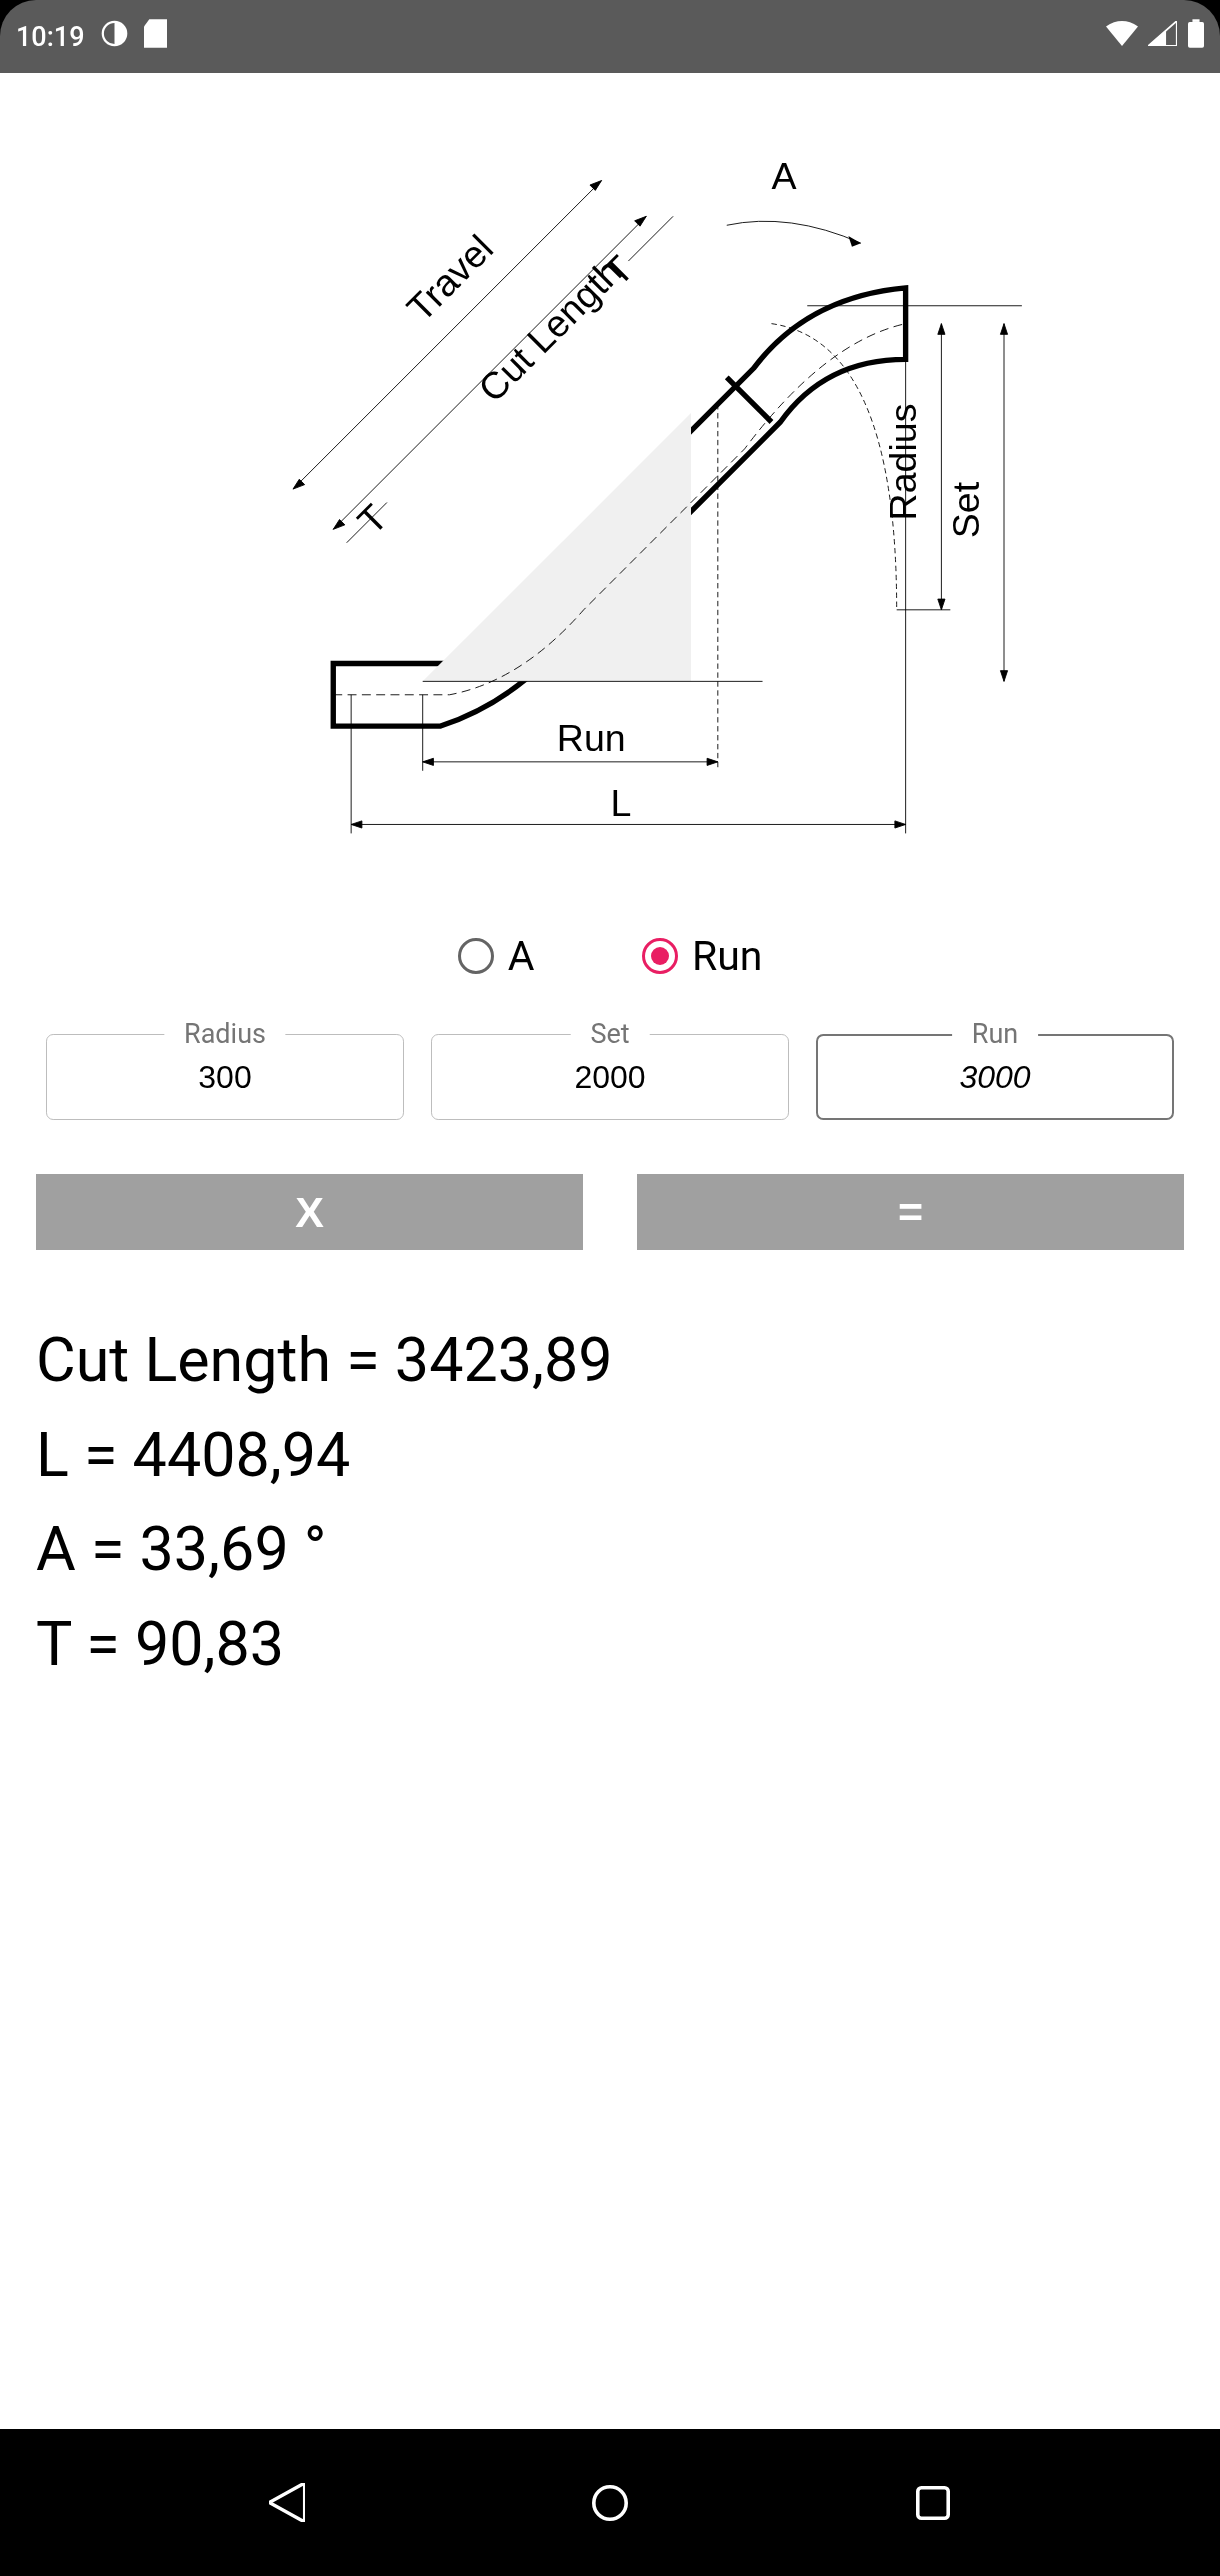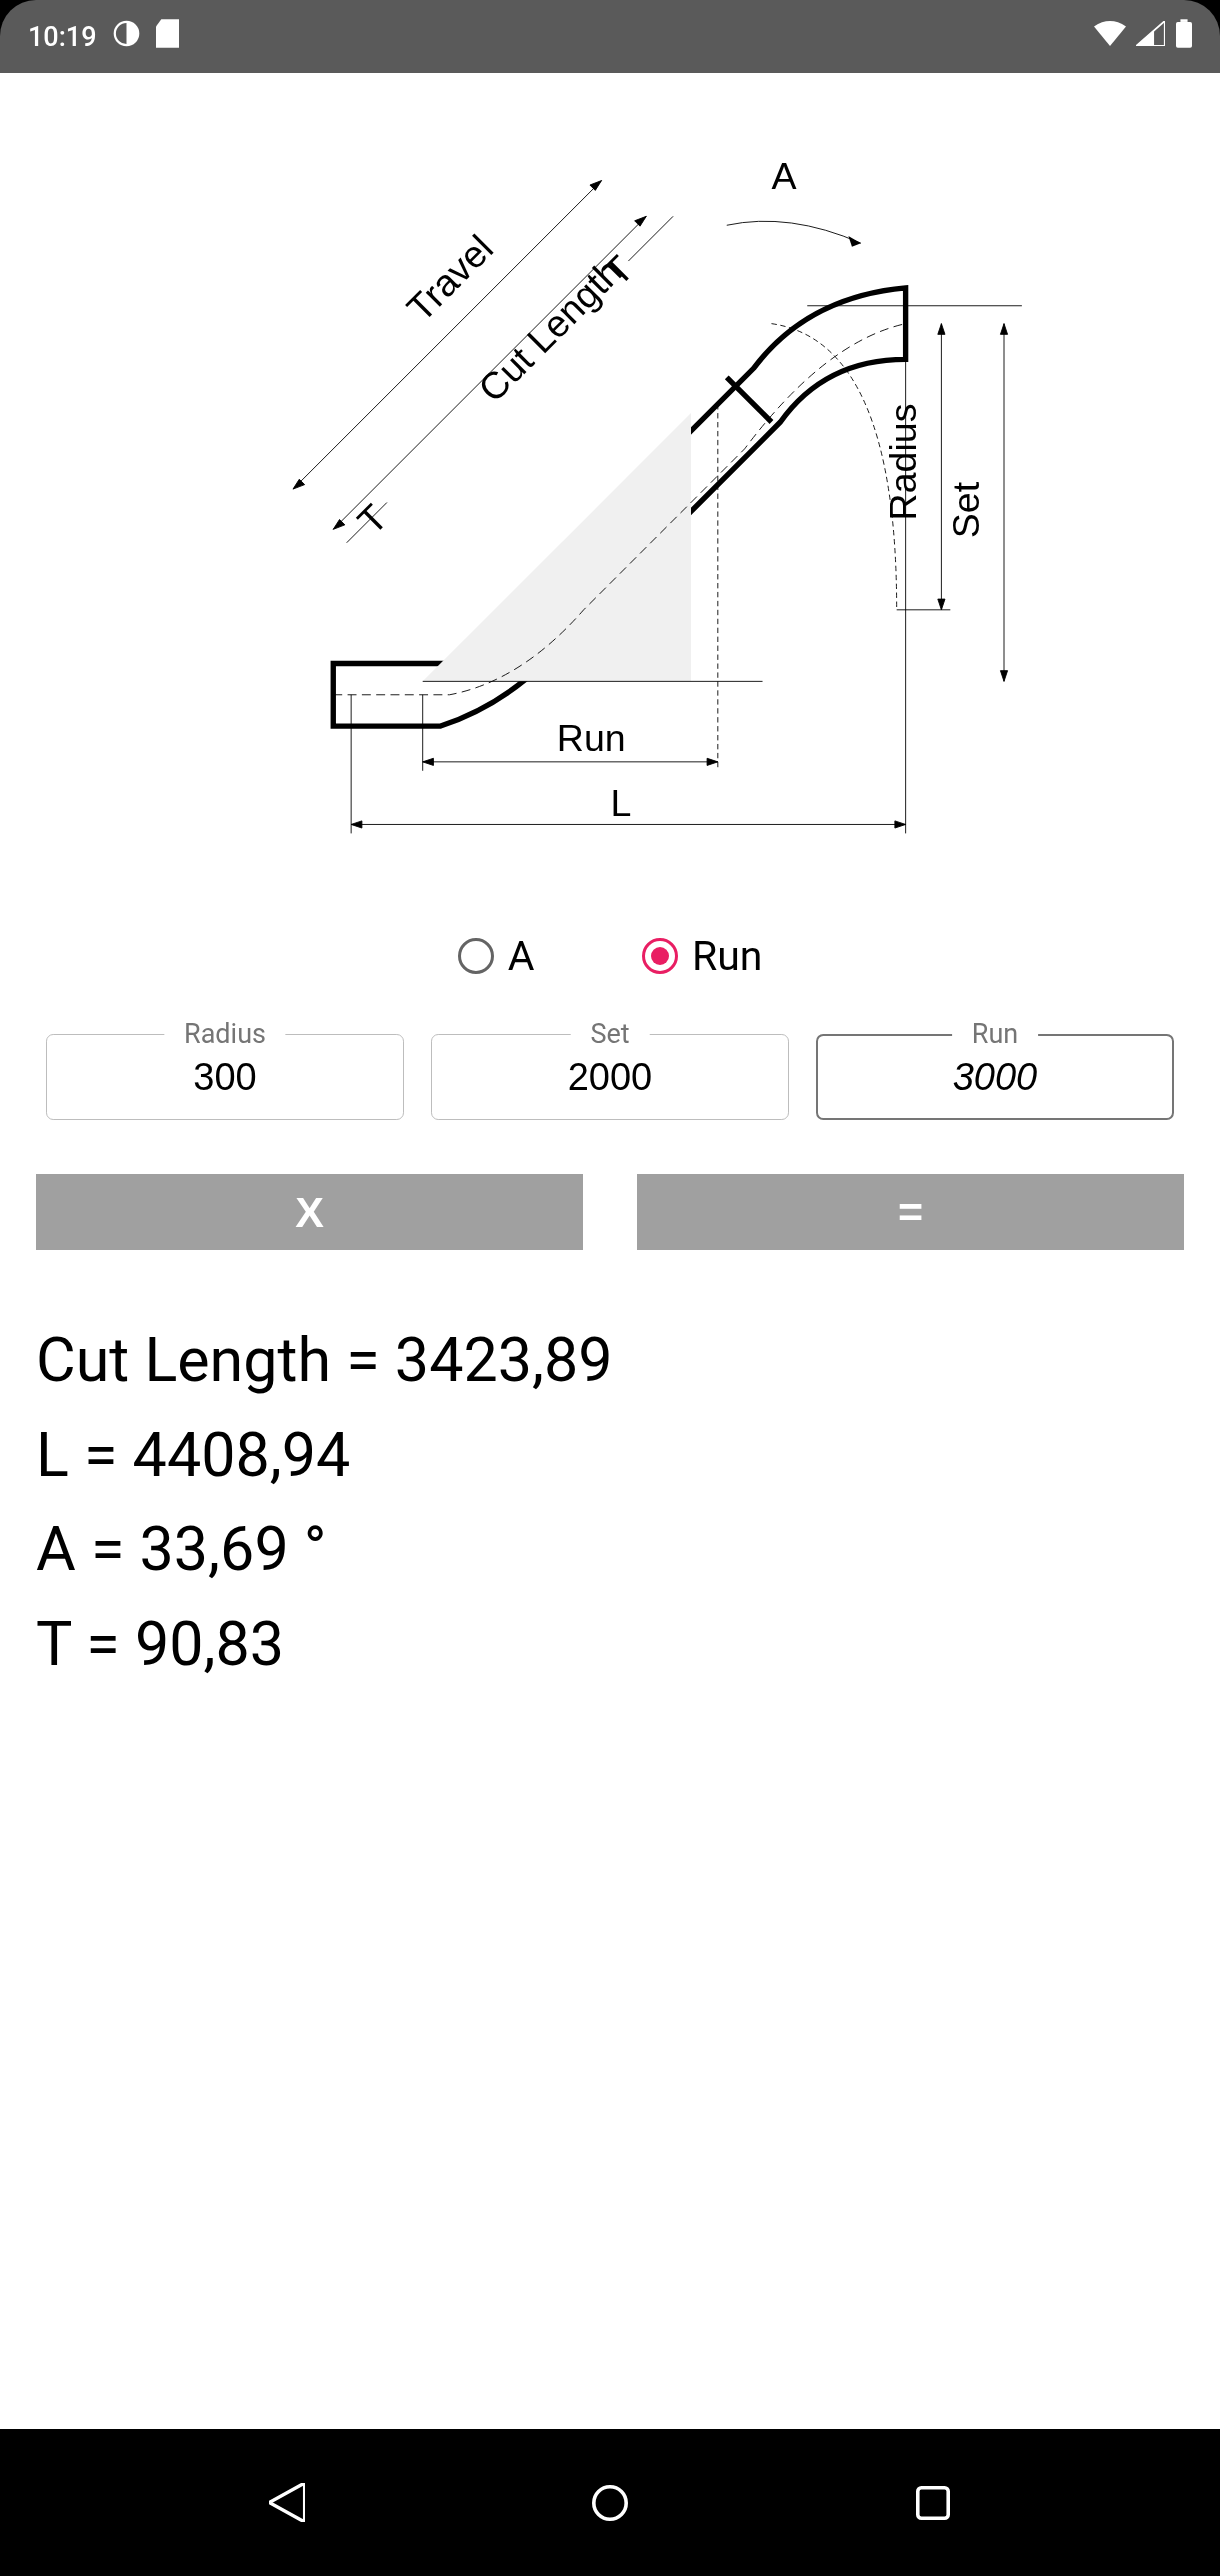--- a/index.html
+++ b/index.html
@@ -1,33 +1,33 @@
 <!DOCTYPE html>
 <html style="font-size:14.3px"><head>
   <meta charset="utf-8">
   <style>
     * { box-sizing: border-box; margin: 0; padding: 0; }
     html, body { width: 1220px; height: 2576px; font-family: -apple-system, Roboto, sans-serif; background: #000; overflow: hidden; }
     .device { width: 1220px; height: 2576px; background: #000; position: relative; }
-    .status-bar { height: 73px; background: #5a5a5a; display: flex; align-items: center; justify-content: space-between; padding: 0 28px; color: #fff; font-size: 27px; font-weight: 500; border-radius: 36px 36px 0 0; }
+    .status-bar { height: 73px; background: #5a5a5a; display: flex; align-items: center; justify-content: space-between; padding: 0 16px; color: #fff; font-size: 27px; font-weight: 500; border-radius: 36px 36px 0 0; }
     .status-left { display: flex; align-items: center; gap: 16px; }
     .status-right { display: flex; align-items: center; gap: 10.7px; }
     .content { background: #fff; height: 2356px; padding: 27px 36px 0 36px; }
     .diagram-wrap { display: flex; justify-content: center; margin-top: 9px; }
     .diagram-svg { width: 823px; height: 787px; }
     .radio-row { display: flex; justify-content: center; gap: 107px; margin: 36px 0 54px; }
     .radio-item { display: flex; align-items: center; gap: 14.3px; cursor: pointer; }
     .radio-circle { width: 36px; height: 36px; border-radius: 50%; border: 3.6px solid #646464; display: flex; align-items: center; justify-content: center; }
     .radio-item.selected .radio-circle { border-color: #e91e63; }
     .radio-dot { width: 18px; height: 18px; border-radius: 50%; background: #e91e63; display: none; }
     .radio-item.selected .radio-dot { display: block; }
     .radio-label { font-size: 41px; color: #000; }
     .inputs-row { display: flex; gap: 27px; justify-content: center; margin-bottom: 54px; }
     .field { position: relative; flex: 1; max-width: 358px; }
-    .field input { width: 100%; height: 86px; border: 1.8px solid #bdbdbd; border-radius: 7.2px; font-size: 38px; text-align: center; background: #fff; outline: none; }
+    .field input { width: 100%; height: 86px; border: 1.8px solid #bdbdbd; border-radius: 7.2px; font-size: 32px; text-align: center; background: #fff; outline: none; }
     .field.active input { border-color: #757575; border-width: 2.7px; font-style: italic; }
     .field-label { position: absolute; top: -16px; left: 50%; transform: translateX(-50%); background: #fff; padding: 0 19.7px; font-size: 27px; color: #757575; }
     .buttons-row { display: flex; gap: 54px; margin-bottom: 63px; }
     .btn { flex: 1; height: 76px; background: #a0a0a0; color: #fff; font-size: 43px; font-weight: 700; border: none; cursor: pointer; display: flex; align-items: center; justify-content: center; }
     .results { font-size: 61px; line-height: 1.55; color: #000; }
     .nav-bar { position: absolute; bottom: 0; left: 0; right: 0; height: 147px; background: #000; display: flex; align-items: center; justify-content: space-around; padding: 0 125px; }
     .nav-btn { width: 72px; height: 72px; display: flex; align-items: center; justify-content: center; }
   </style>
 </head>
 <body>

